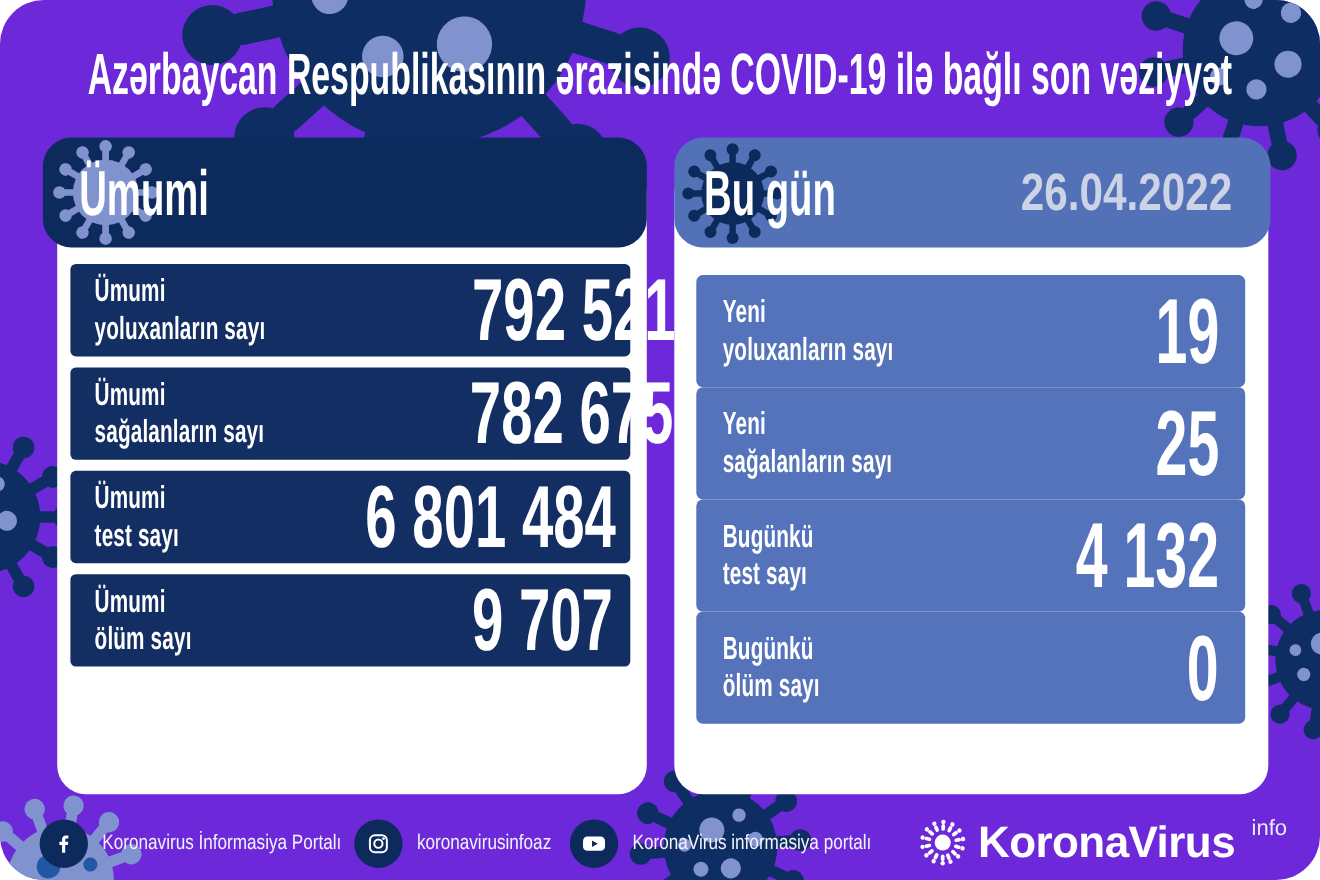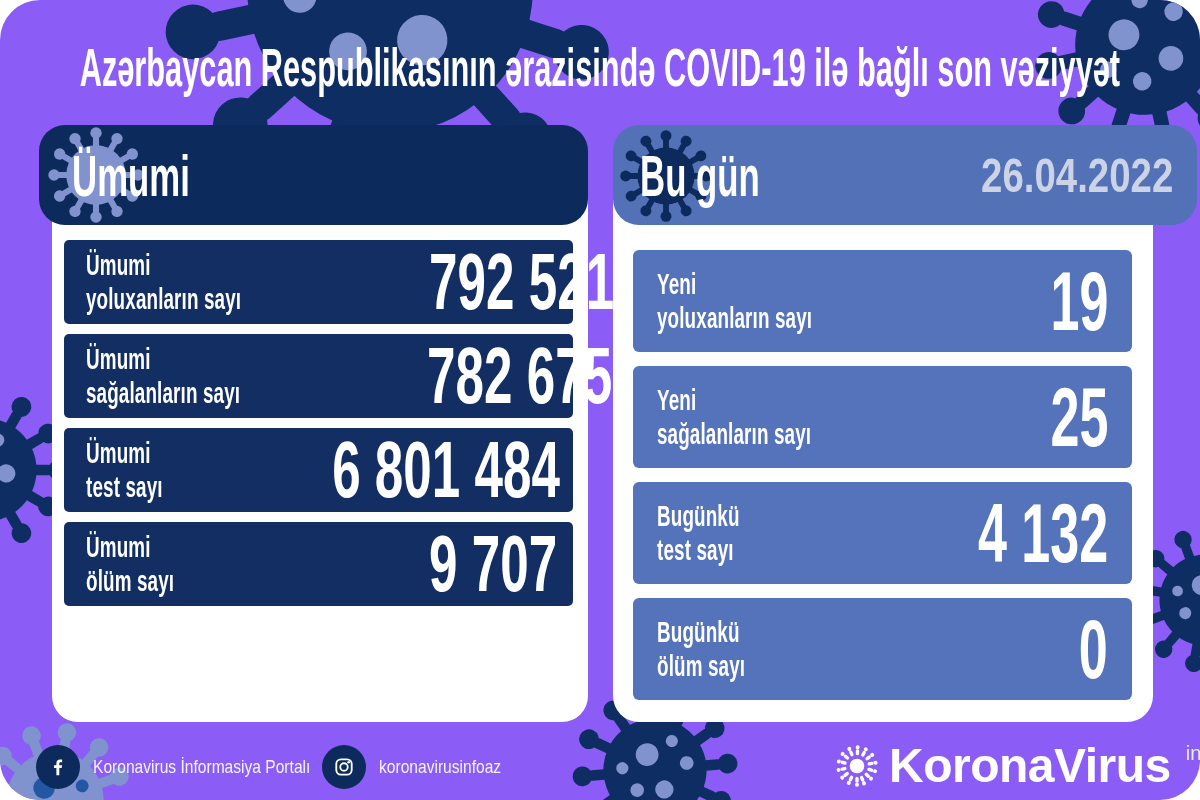--- a/index.html
+++ b/index.html
@@ -1,38 +1,38 @@
 <!DOCTYPE html>
 <html><head>
 <meta charset="utf-8">
 <style>
   * { margin:0; padding:0; box-sizing:border-box; }
   html,body { width:1200px; height:800px; background:#ffffff; font-family:"Liberation Sans",sans-serif; }
-  .canvas { position:relative; width:1200px; height:800px; background:#8b5cf6; border-radius:40px; overflow:hidden; }
+  .canvas { position:relative; width:1200px; height:800px; background:#6d28d9; border-radius:40px; overflow:hidden; }
 
   
   .deco { position:absolute; pointer-events:none; z-index:1; }
   .deco, .hdr-virus, .logo-icon { fill: currentColor; }
 
   
   .title { position:absolute; left:0; right:0; top:30px; height:74px; display:flex; align-items:center; justify-content:center; z-index:3; }
   .title-text { display:inline-block; white-space:nowrap; transform:scaleX(0.58); transform-origin:center;
                 font-size:53px; font-weight:bold; color:#ffffff; letter-spacing:0; }
 
   
   .card { position:absolute; top:150px; height:572px; background:#ffffff; border-radius:26px; z-index:2;
           display:flex; flex-direction:column; }
   .card-left  { left:52px;  width:536px; padding:90px 15px 0 12px; gap:10px; }
-  .card-right { left:613px; width:540px; padding:100px 21px 0 20px; gap:14px; }
+  .card-right { left:613px; width:540px; padding:100px 21px 0 20px; gap:0; }
 
   
   .panel-header { position:absolute; top:125px; height:100px; border-radius:26px; z-index:4; overflow:hidden;
                   display:flex; align-items:center; }
   .header-left  { left:39px;  width:549px; background:#0c2a5c; }
-  .header-right { left:613px; width:584px; background:#5271b6; padding-right:24px; }
+  .header-right { left:613px; width:542px; background:#5271b6; padding-right:35px; }
   .hdr-virus { position:absolute; }
   .hdr-virus.hv-left  { left:8px;  top:1px;  width:98px; height:98px; color:#8193ce; --vd:#8193ce; }
   .hdr-virus.hv-right { left:6px;  top:4px;  width:94px; height:94px; color:#0c2a5c; --vd:#0c2a5c; }
   .hdr-text { position:relative; z-index:1; display:inline-block; white-space:nowrap; transform:scaleX(0.6);
               transform-origin:left center; font-size:58px; font-weight:bold; color:#ffffff; }
   .header-left  .hdr-text { margin-left:33px; }
   .header-right .hdr-text { margin-left:27px; }
   .hdr-date { position:relative; z-index:1; margin-left:auto; display:inline-block; white-space:nowrap;
               transform:scaleX(0.8); transform-origin:right center; font-size:48px; font-weight:bold; color:#ccd3e6; }
 
@@ -47,21 +47,21 @@
   .row-left  .num { font-size:80px; transform:scaleX(0.64); }
   .row-right .num { font-size:84px; transform:scaleX(0.62); }
 
   
   .social { position:absolute; top:745px; height:44px; display:flex; align-items:center; gap:13px; z-index:3; cursor:pointer; }
   .circle { width:44px; height:44px; border-radius:50%; background:#0c2a5c; display:flex; align-items:center; justify-content:center; flex:0 0 auto; }
   .social-label { display:inline-block; white-space:nowrap; transform:scaleX(0.82); transform-origin:left center;
                   font-size:19px; color:#f2f4fa; }
   .logo { position:absolute; left:834px; top:740px; height:52px; display:flex; align-items:flex-start; z-index:3; }
   .logo-icon { width:46px; height:46px; margin-top:3px; color:#ffffff; }
-  .logo-text { font-size:48px; font-weight:bold; color:#ffffff; letter-spacing:-0.5px; margin-left:9px; line-height:52px; }
+  .logo-text { font-size:40px; font-weight:bold; color:#ffffff; letter-spacing:-0.5px; margin-left:9px; line-height:52px; }
   .logo-sup { font-size:20px; color:#e8ecf7; margin-left:15px; margin-top:2px; font-weight:normal; }
 </style>
 </head>
 <body>
 
 <svg width="0" height="0" style="position:absolute">
   <defs>
     <g id="virus">
       <g transform="rotate(0)">
           <rect x="-3.5" y="30" width="7" height="15" rx="3.5"></rect>
@@ -233,20 +233,29 @@
   <div class="social" style="left:322px">
     <span class="circle">
       <svg width="22" height="22" viewBox="0 0 24 24">
         <rect x="3.6" y="3.6" width="16.8" height="16.8" rx="5" fill="none" stroke="#ffffff" stroke-width="2"></rect>
         <circle cx="12" cy="12" r="4.1" fill="none" stroke="#ffffff" stroke-width="2"></circle>
         <circle cx="17.1" cy="6.9" r="1.4" fill="#ffffff"></circle>
       </svg>
     </span>
     <span class="social-label">koronavirusinfoaz</span>
   </div>
+  <div class="social" style="left:518px">
+    <span class="circle">
+      <svg width="24" height="24" viewBox="0 0 24 24">
+        <rect x="2" y="5.5" width="20" height="13" rx="4" fill="#ffffff"></rect>
+        <path d="M10.2 9.1l5.2 2.9-5.2 2.9z" fill="#0c2a5c"></path>
+      </svg>
+    </span>
+    <span class="social-label">KoronaVirus informasiya portalı</span>
+  </div>
 
   <div class="logo">
     <svg class="logo-icon" viewBox="-30 -30 60 60">
       <circle r="9.5"></circle>
       <g transform="rotate(0)">
           <rect x="-2.2" y="14" width="4.4" height="8" rx="2.2"></rect>
           <circle cy="24.5" r="2.6"></circle>
         </g>
       <g transform="rotate(26)">
           <rect x="-2.2" y="14" width="4.4" height="8" rx="2.2"></rect>

